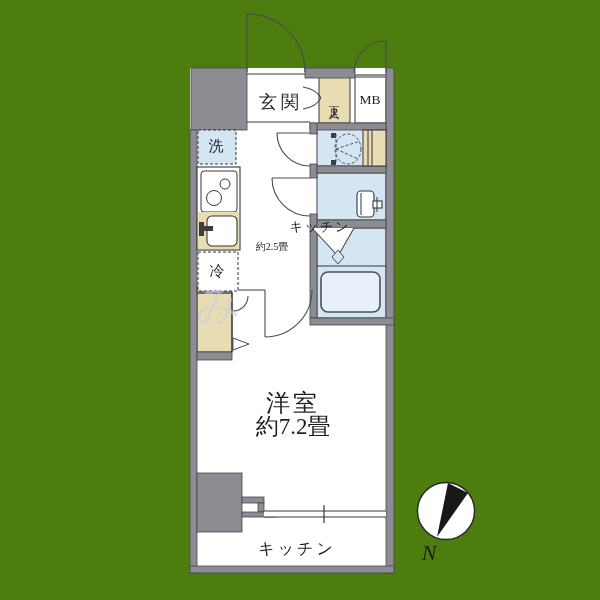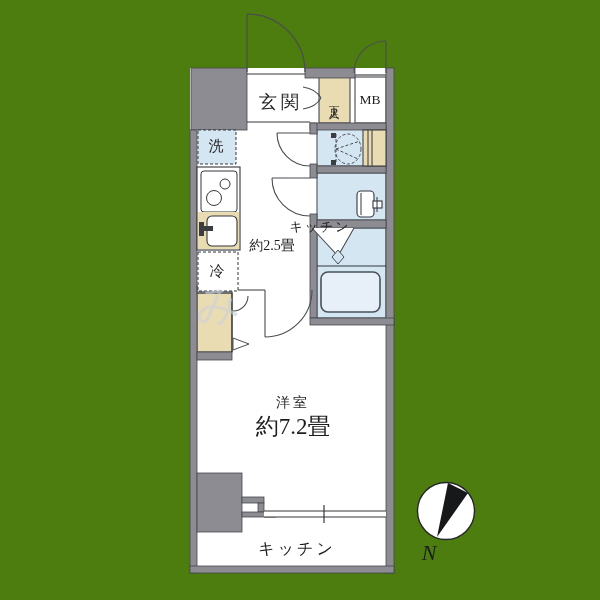--- a/index.html
+++ b/index.html
@@ -6,22 +6,22 @@
   .stage{position:relative;width:600px;height:600px;background:#4d7c0f;overflow:hidden;
          font-family:"Liberation Serif","DejaVu Serif",serif;}
   .stage svg{position:absolute;left:0;top:0;}
   .lbl{position:absolute;transform:translate(-50%,-50%);color:#1c1d1f;white-space:nowrap;
        text-align:center;line-height:1.1;}
   .lbl-genkan{font-size:18px;letter-spacing:4px;}
   .lbl-shoebox{font-size:10.5px;writing-mode:vertical-rl;text-orientation:upright;letter-spacing:1px;}
   .lbl-mb{font-size:13.5px;text-align:right;}
   .lbl-washer,.lbl-fridge{font-size:15px;}
   .lbl-kitchen1{font-size:13px;letter-spacing:2px;}
-  .lbl-kitchen2{font-size:14px;}
-  .lbl-room1{font-size:14px;letter-spacing:3px;}
+  .lbl-kitchen2{font-size:10px;}
+  .lbl-room1{font-size:24px;letter-spacing:3px;}
   .lbl-room2{font-size:23px;}
   .lbl-balcony{font-size:16px;letter-spacing:3px;}
   .lbl-north{font-size:22px;font-style:italic;}
   .watermark{position:absolute;color:rgba(203,209,218,0.62);font-family:"DejaVu Sans","Liberation Sans",sans-serif;
              pointer-events:none;}
   .wm-left{left:196px;top:276px;font-size:44px;}
   .wm-right{left:298px;top:268px;font-size:54px;letter-spacing:12px;}
 </style>
 </head>
 <body>

